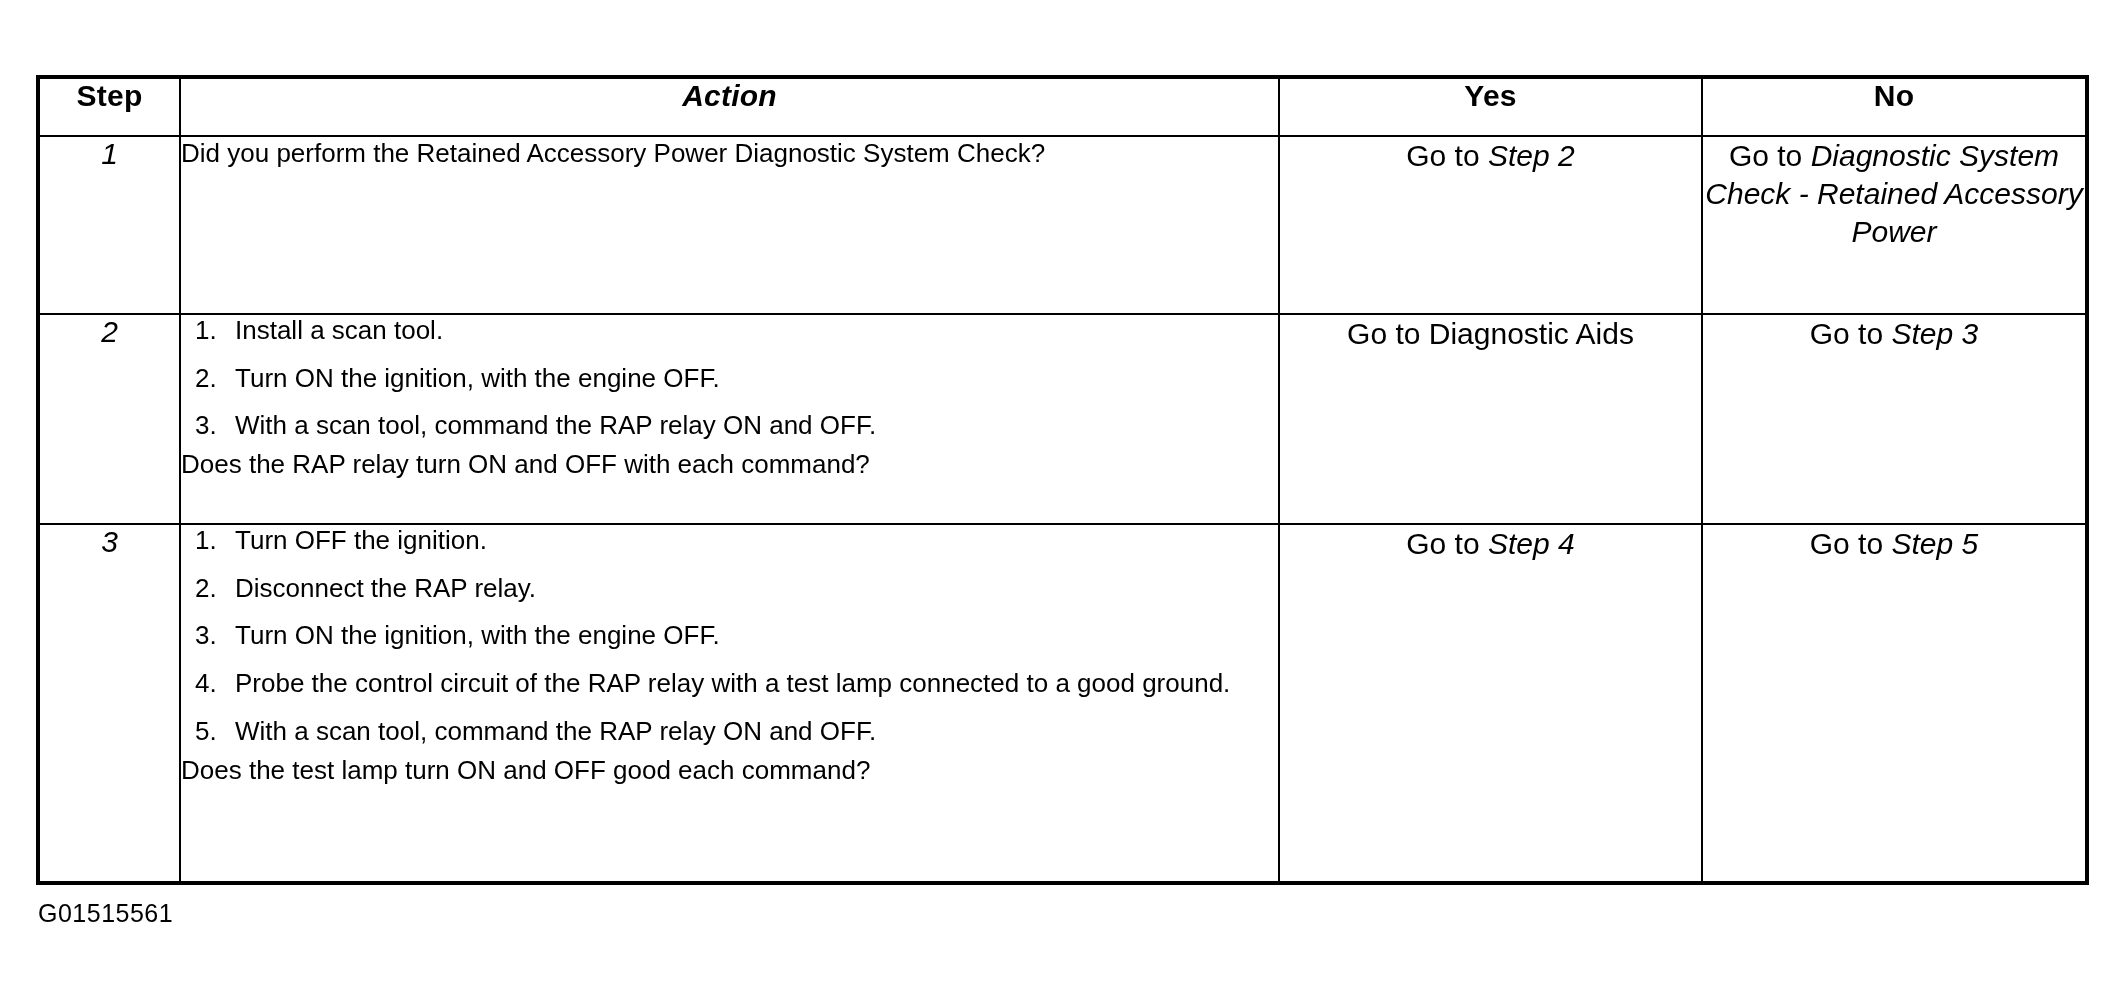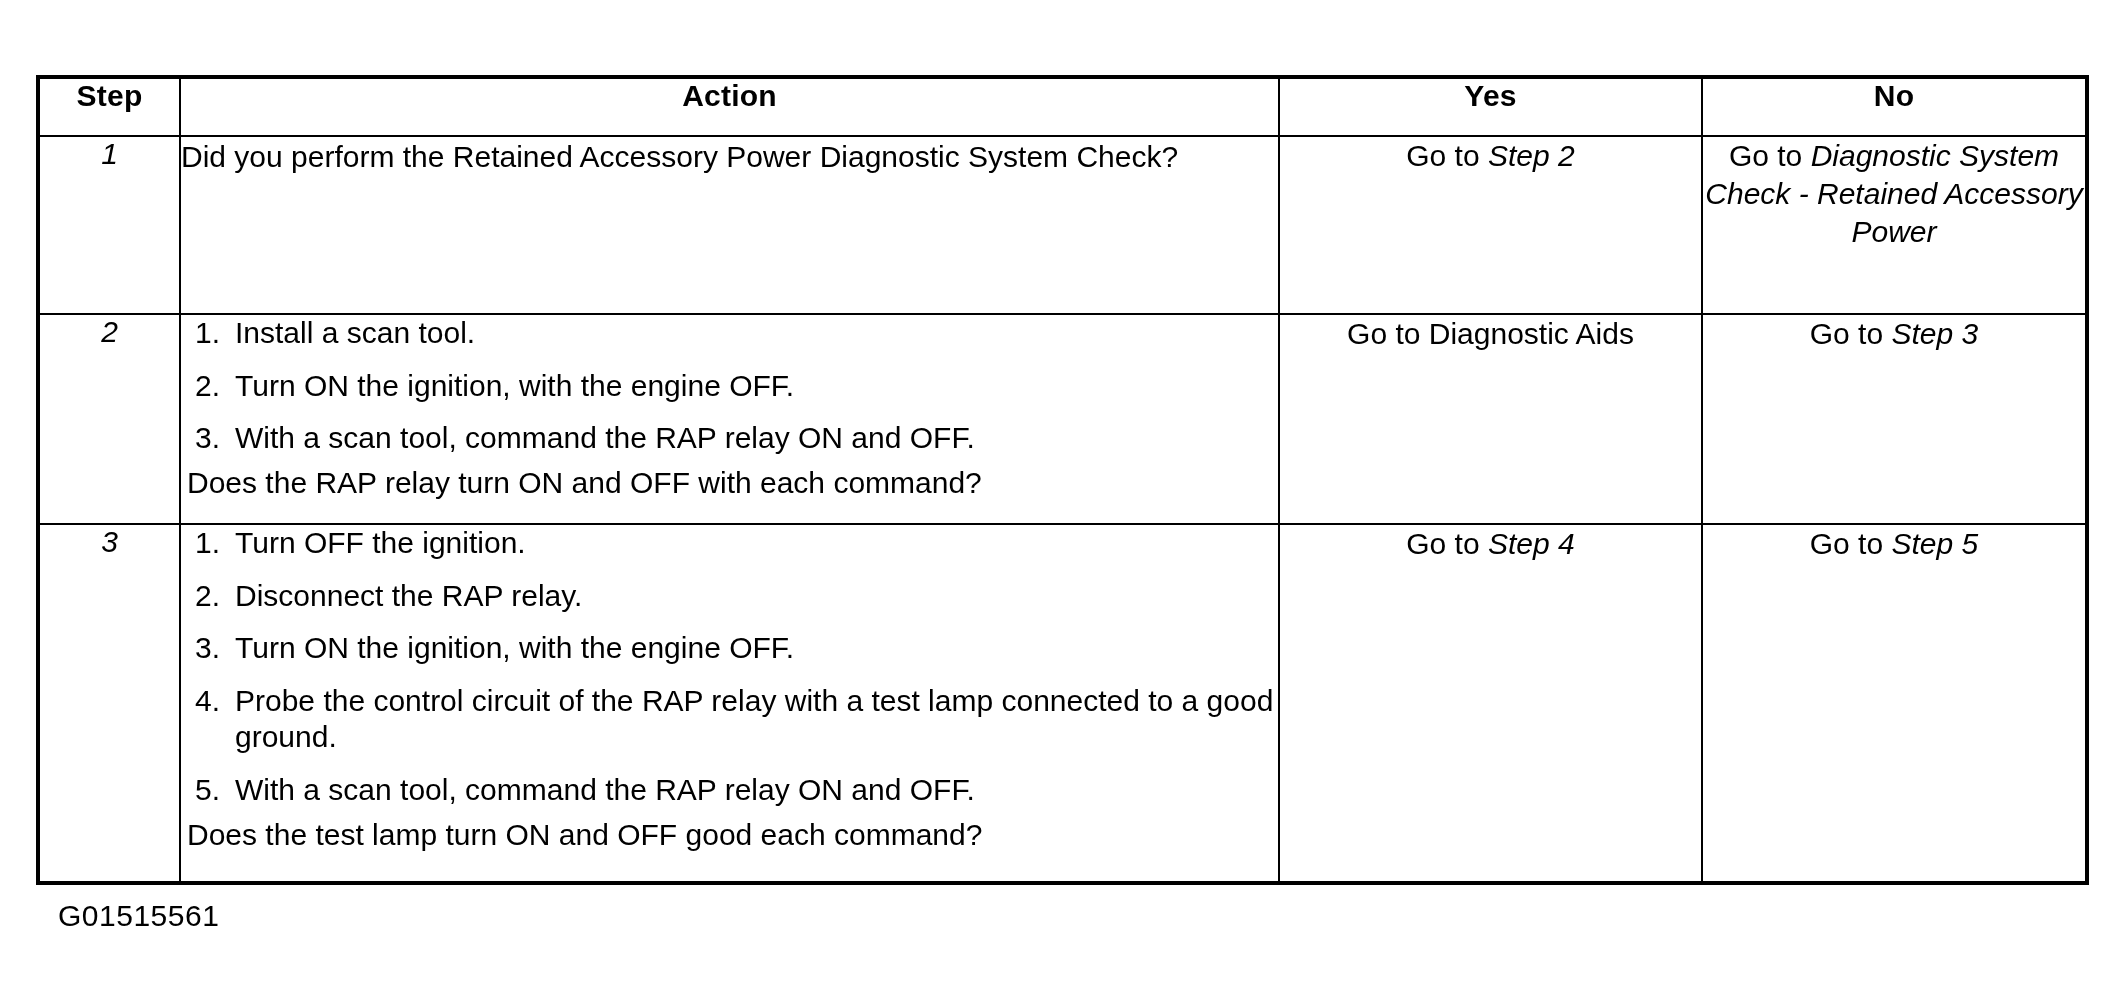--- a/index.html
+++ b/index.html
@@ -59,35 +59,35 @@
     height: 56px;
     text-align: center;
     vertical-align: middle;
     font-size: 30px;
     font-weight: bold;
     letter-spacing: 0.2px;
     padding: 2px 4px 6px 4px;
     border-bottom: 4px solid #000000;
   }
   .hdr-row th.h-step   { border-right: 3px solid #000000; }
-  .hdr-row th.h-action { border-right: 3px solid #000000; }
+  .hdr-row th.h-action { border-right: 3px solid #000000; font-style: italic; }
   .hdr-row th.h-yes    { border-right: 3px solid #000000; text-align: center; }
 
   
   td.cell-step {
     text-align: center;
     vertical-align: middle;
     font-size: 30px;
     font-style: italic;
     border-right: 3px solid #000000;
     border-bottom: 4px solid #000000;
   }
 
   td.cell-action {
-    font-size: 30px;
+    font-size: 26px;
     line-height: 1.30;
     padding: 12px 14px 10px 14px;
     border-right: 3px solid #000000;
     border-bottom: 4px solid #000000;
   }
 
   td.cell-yes,
   td.cell-no {
     font-size: 30px;
     line-height: 1.26;
@@ -103,21 +103,21 @@
   
   tr.row-1 td { height: 176px; }
   tr.row-2 td { height: 208px; }
   tr.row-3 td { height: 356px; }
 
   
   .lead-text {
     margin: 0 0 2px 0;
   }
   .trail-text {
-    margin: 6px 0 0 6px;
+    margin: 6px 0 0 0;
   }
   ol.steps-list {
     list-style: none;
     margin: 0;
     padding: 0;
   }
   ol.steps-list > li {
     position: relative;
     padding-left: 54px;
     margin: 0 0 16px 0;
@@ -134,24 +134,23 @@
     text-align: left;
   }
 
   .ital { font-style: italic; }
 
   
   #fig-id {
     position: absolute;
     left: 38px;
     top: 884px;
-    font-size: 30px;
+    font-size: 25px;
     letter-spacing: 0.5px;
     font-weight: normal;
-    margin-left: 20px;
   }
 </style>
 </head>
 <body>
 
 <div id="page">
 
   <table id="diag-table">
     <colgroup>
       <col class="c-step">

